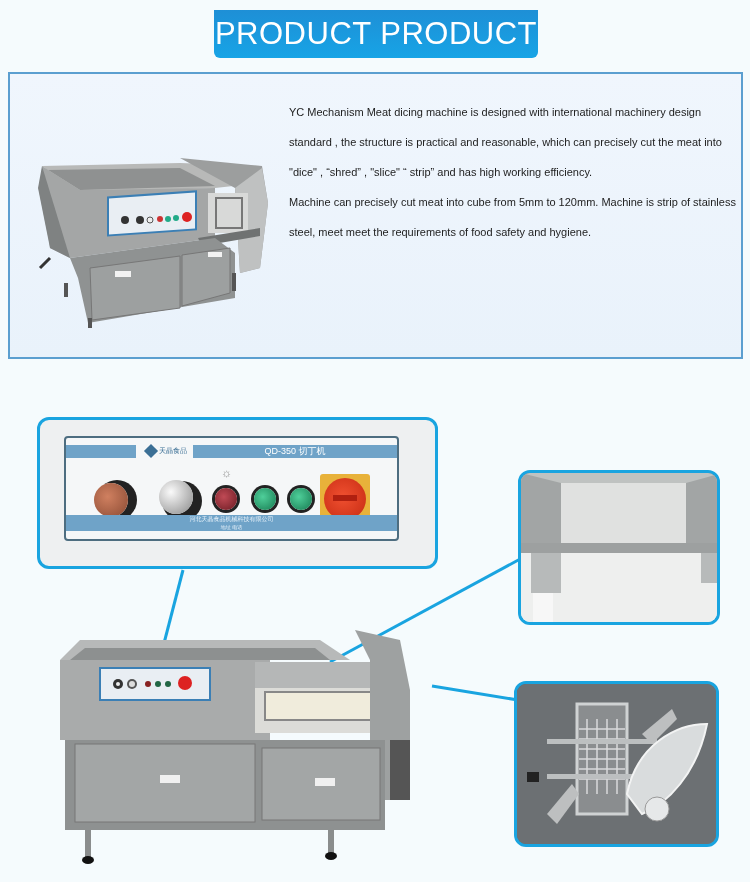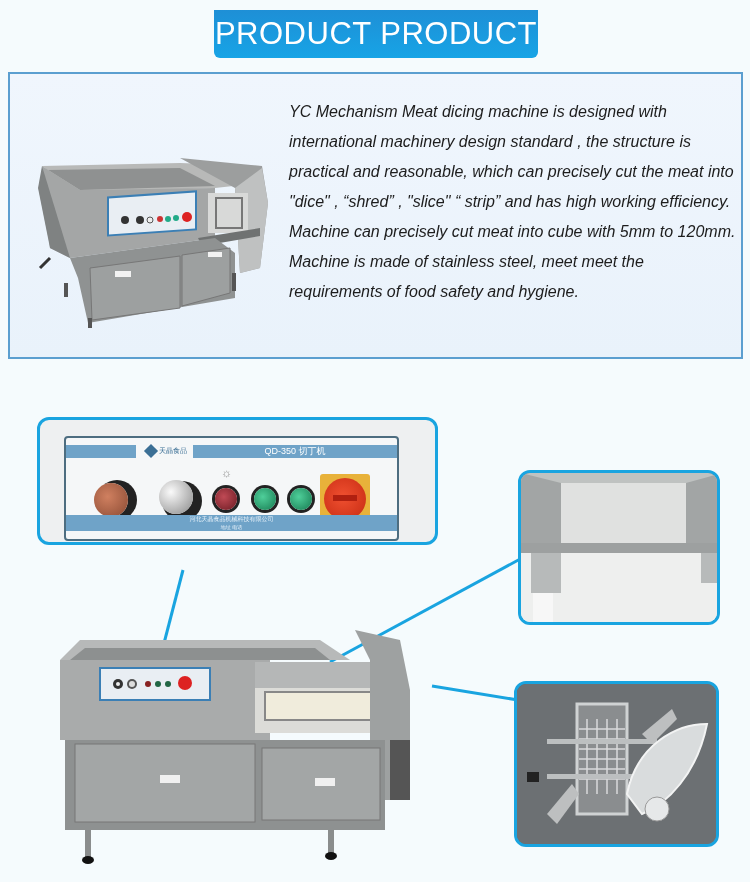--- a/index.html
+++ b/index.html
@@ -25,25 +25,25 @@
   .intro-box {
     position: absolute; left: 8px; top: 72px; width: 735px; height: 287px;
     border: 2px solid #5b9fd0;
     background: linear-gradient(#f0f6fd, #e9f2fb);
   }
   .intro-photo {
     position: absolute; left: 30px; top: 128px; width: 240px; height: 200px;
   }
   .intro-text {
     position: absolute; left: 289px; top: 97px; width: 450px;
-    font-size: 16px; line-height: 30px; color: #1d1d1d; font-style: italic;
+    font-size: 11px; line-height: 30px; color: #1d1d1d;
   }
   .intro-text p { margin: 0; }
   .panel-callout {
-    position: absolute; left: 37px; top: 417px; width: 401px; height: 128px;
+    position: absolute; left: 37px; top: 417px; width: 401px; height: 152px;
     border: 3px solid #19a4e0; border-radius: 12px;
     background: #eef0f1; overflow: hidden;
   }
   .cp-inner {
     position: absolute; left: 24px; top: 16px; width: 335px; height: 105px;
     border: 2px solid #4d6d80; border-radius: 4px;
     background: #f5f7f8;
   }
   .cp-strip-top-left {
     position: absolute; left: 0; top: 7px; width: 70px; height: 13px; background: #6fa3c8;
@@ -121,21 +121,21 @@
 
     <rect x="58" y="190" width="4" height="12" fill="#555"></rect>
     <rect x="34" y="155" width="4" height="14" fill="#555"></rect>
     <rect x="202" y="145" width="4" height="18" fill="#555"></rect>
     <line x1="10" y1="140" x2="20" y2="130" stroke="#333" stroke-width="3"></line>
   </svg>
 </div>
 
 <div class="intro-text">
   <p>YC Mechanism Meat dicing machine is designed with international machinery design standard , the structure is practical and reasonable, which can precisely cut the meat into "dice" , “shred” , "slice" “ strip” and has high working efficiency.</p>
-  <p>Machine can precisely cut meat into cube with 5mm to 120mm. Machine is made of stainless steel, meet meet the requirements of food safety and hygiene.</p>
+  <p>Machine can precisely cut meat into cube from 5mm to 120mm. Machine is strip of stainless steel, meet meet the requirements of food safety and hygiene.</p>
 </div>
 
 <svg style="position:absolute;left:0;top:0" width="750" height="882">
   <line x1="183" y1="570" x2="155" y2="678" stroke="#19a4e0" stroke-width="3"></line>
   <line x1="522" y1="558" x2="330" y2="662" stroke="#19a4e0" stroke-width="3"></line>
   <line x1="432" y1="686" x2="518" y2="700" stroke="#19a4e0" stroke-width="3"></line>
 </svg>
 
 <div class="panel-callout">
   <div class="cp-inner">

